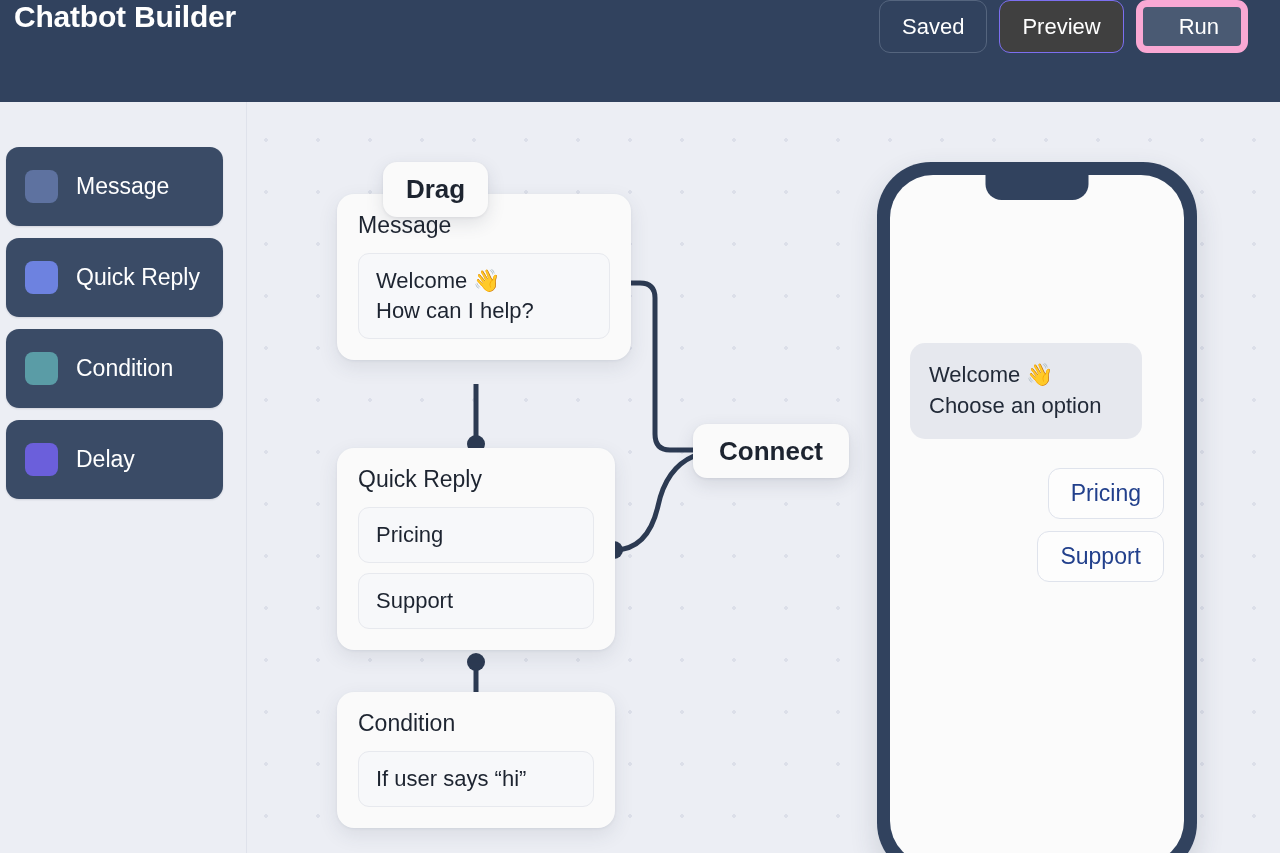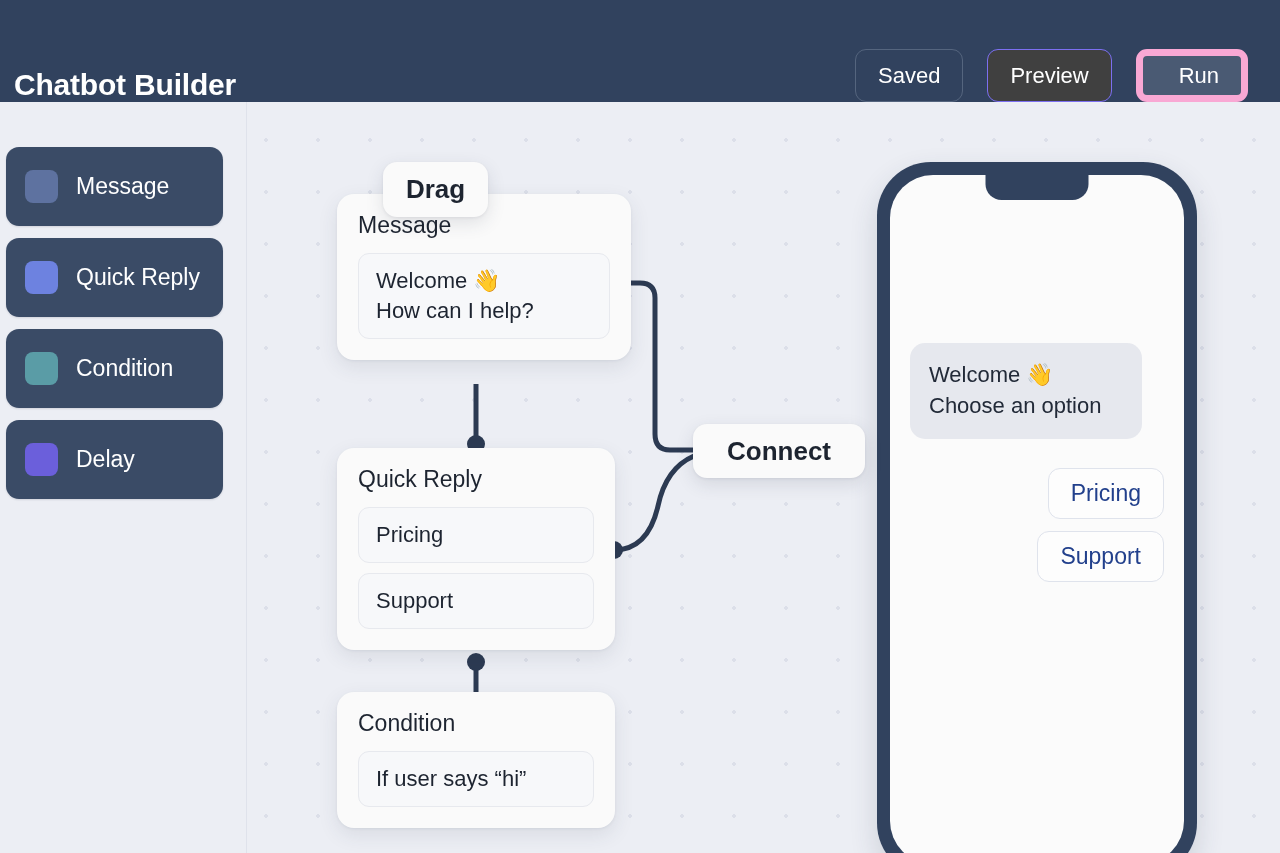--- a/index.html
+++ b/index.html
@@ -16,36 +16,36 @@
     position: relative;
   }
 
   
   #app-header {
     position: absolute;
     left: 0; top: 0;
     width: 1280px; height: 102px;
     background: #31425e;
     display: flex;
-    align-items: flex-end;
+    align-items: flex-start;
     justify-content: space-between;
     padding: 0 32px 0 14px;
     z-index: 30;
   }
   #app-title {
     color: #ffffff;
     font-size: 30px;
     font-weight: bold;
     letter-spacing: -0.2px;
     white-space: nowrap;
   }
   #header-actions {
     display: flex;
     align-items: center;
-    gap: 24px;
+    gap: 12px;
     margin-left: 30px;
   }
   .hdr-btn {
     height: 53px;
     border-radius: 11px;
     font-size: 22px;
     display: flex;
     align-items: center;
     justify-content: center;
     padding: 0 22px;
@@ -157,21 +157,21 @@
     box-shadow: 0 6px 18px rgba(45,55,80,0.13), 0 1px 3px rgba(45,55,80,0.08);
     font-size: 26px;
     color: #1d2430;
     display: flex;
     align-items: center;
     justify-content: center;
     white-space: nowrap;
     font-weight: bold;
   }
   #chip-drag { left: 135px; top: 60px; width: 105px; height: 55px; z-index: 5; }
-  #chip-connect { left: 445px; top: 322px; width: 172px; height: 54px; z-index: 5; }
+  #chip-connect { left: 445px; top: 322px; width: 156px; height: 54px; z-index: 5; }
 
   
   #phone-preview {
     position: absolute;
     left: 629px; top: 60px;
     width: 320px; height: 715px;
     background: #31425e;
     border-radius: 54px;
     padding: 13px;
     box-shadow: 0 12px 28px rgba(45,55,80,0.16);

